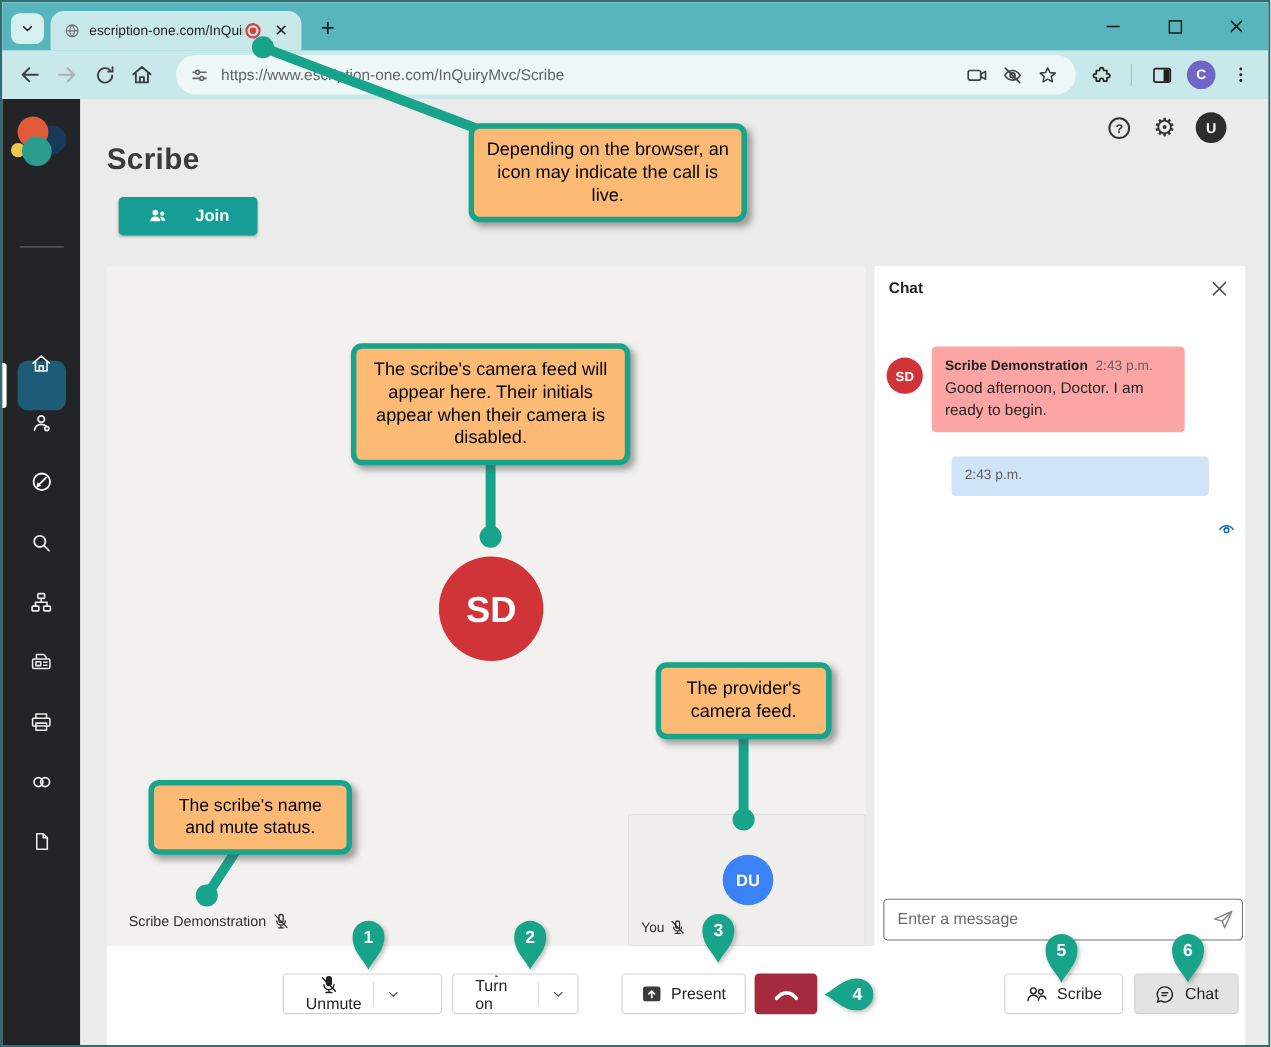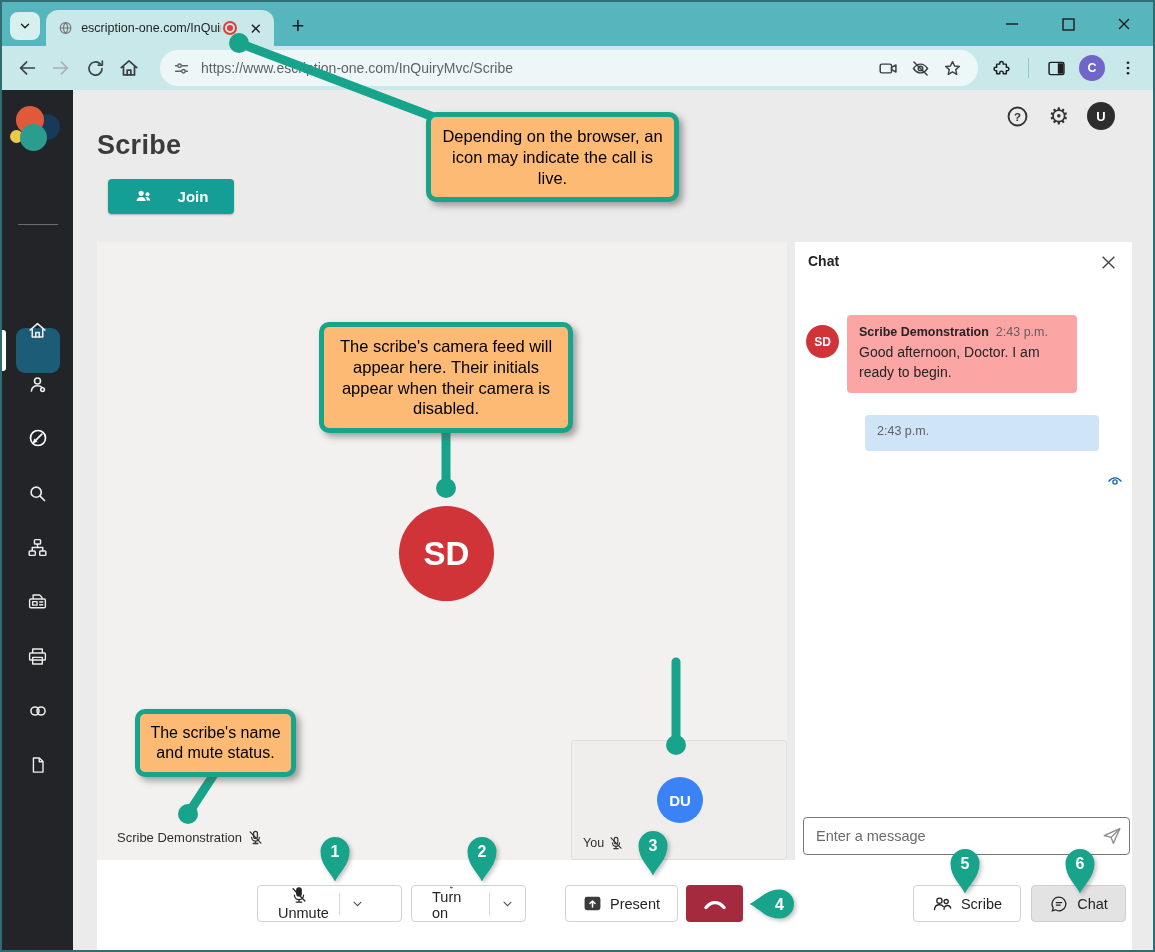--- a/index.html
+++ b/index.html
@@ -110,23 +110,23 @@
   .ctl-hangup { left:589px; width:57px; background:#a52a3e; border:none; justify-content:center; }
   .ctl-people { left:816px; width:108px; justify-content:center; }
   .ctl-chat { left:934px; width:95px; background:#e3e3e3; border-color:#cfcfcf; justify-content:center; }
 
   
   .overlay { position:absolute; inset:0; pointer-events:none; z-index:50; }
   .callout { position:absolute; z-index:60; background:#fdba74; border:5px solid #17a48b; border-radius:10px;
              padding:9px 8px; text-align:center; font-size:16.5px; line-height:1.26; color:#000;
              box-shadow:4px 4px 6px rgba(80,80,80,.5); }
   .co1 { left:424px; top:110px; width:253px; }
-  .co2 { left:317px; top:320px; width:254px; }
+  .co2 { left:317px; top:310px; width:254px; }
   .co3 { left:594px; top:600px; width:160px; }
-  .co4 { left:133px; top:707px; width:161px; font-size:16px; }
+  .co4 { left:133px; top:707px; width:185px; font-size:16px; }
   .marker { position:absolute; z-index:60; filter:drop-shadow(2px 2px 2px rgba(0,0,0,.25)); }
   .m1 { left:316px; top:833px; } .m2 { left:463px; top:833px; } .m3 { left:634px; top:827px; }
   .m4 { left:746px; top:885px; } .m5 { left:946px; top:845px; } .m6 { left:1061px; top:845px; }
   .marker text { font-family:"Liberation Sans","DejaVu Sans",sans-serif; }
 
   svg { display:block; }
 </style>
 </head>
 <body>
 
@@ -528,20 +528,21 @@
         <circle cx="444" cy="486" r="10" stroke="none"></circle>
       <line x1="674" y1="660" x2="674" y2="743"></line>
         <circle cx="674" cy="743" r="10" stroke="none"></circle>
       <line x1="222" y1="757" x2="186" y2="812"></line>
         <circle cx="186" cy="812" r="10" stroke="none"></circle>
     </g>
   </svg>
 
   <div class="callout co1">Depending on the browser, an icon may indicate the call is live.</div>
   <div class="callout co2">The scribe's camera feed will appear here. Their initials appear when their camera is disabled.</div>
+  <div class="callout co3">The provider's camera feed.</div>
   <div class="callout co4">The scribe's name and mute status.</div>
 
   <div class="marker m1">
     <svg width="34" height="48" viewBox="0 0 34 48">
         <path d="M17 46.5C12.5 37 2.5 30 2.5 16.5a14.5 14.5 0 1 1 29 0C31.5 30 21.5 37 17 46.5Z" fill="#17a48b"></path>
         <text x="17" y="22" text-anchor="middle" font-size="16" font-weight="bold" fill="#fff">1</text>
       </svg>
   </div>
   <div class="marker m2">
     <svg width="34" height="48" viewBox="0 0 34 48">

